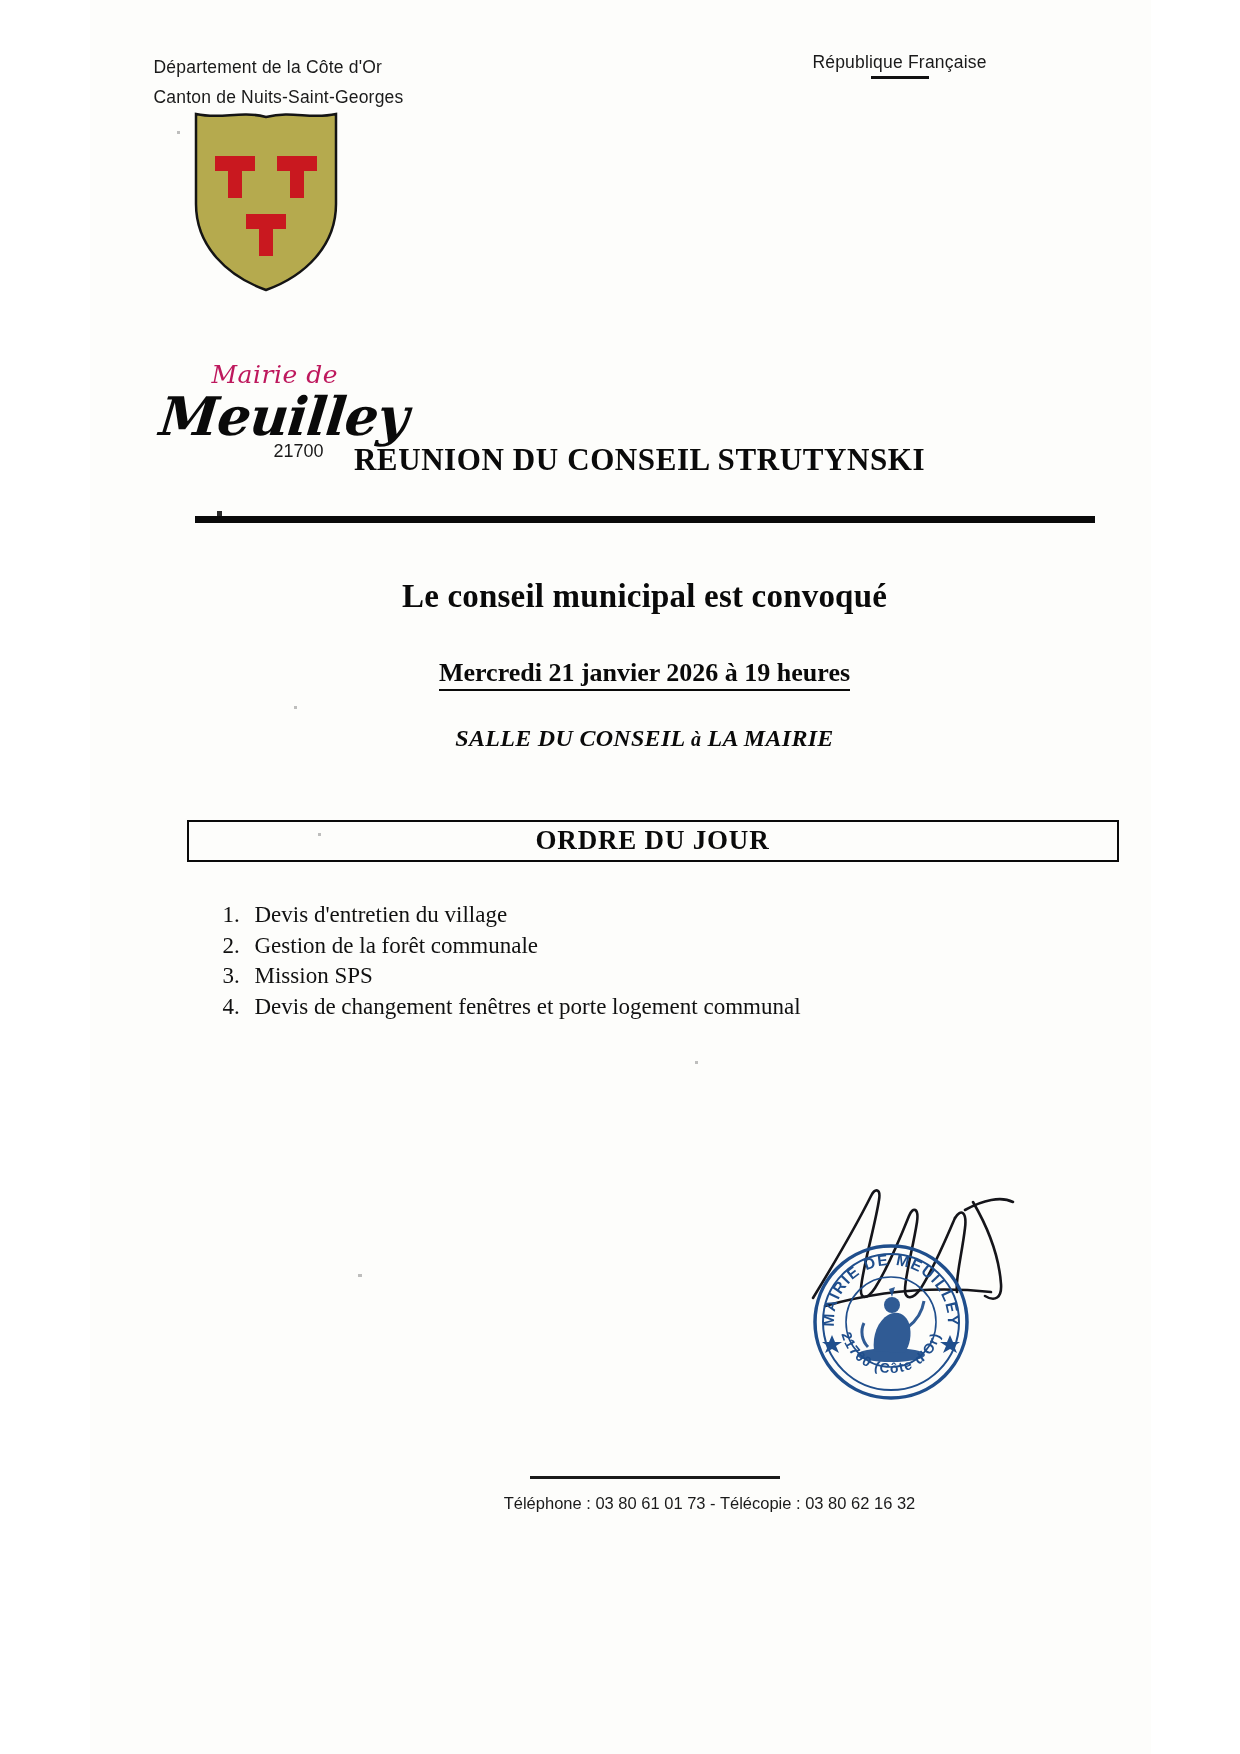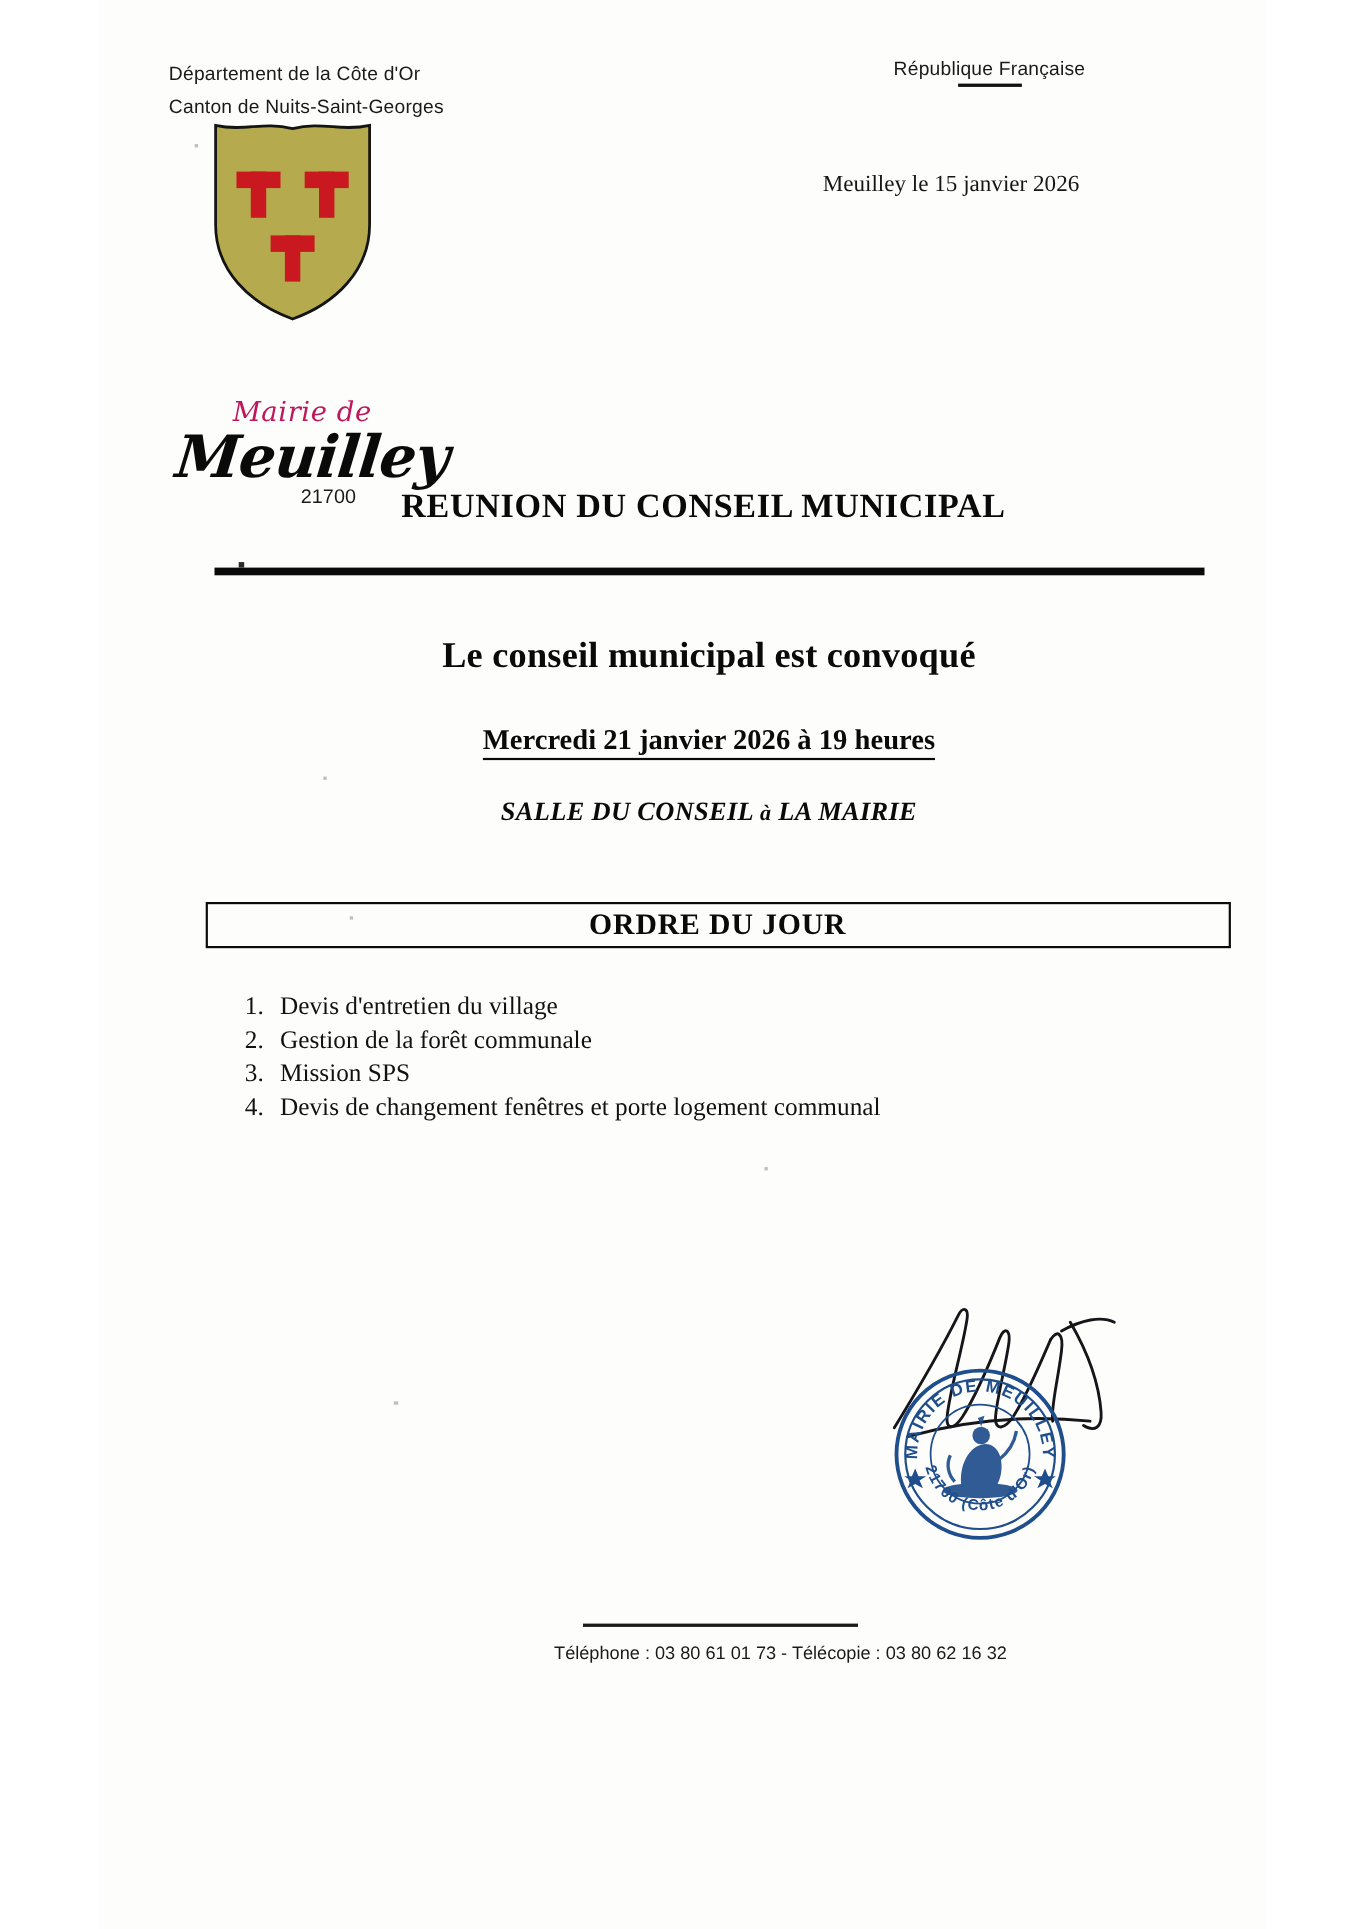--- a/index.html
+++ b/index.html
@@ -266,21 +266,20 @@
   <div class="hdr-left">
     <div>Département  de la Côte d'Or</div>
     <div>Canton de Nuits-Saint-Georges</div>
   </div>
 
   <div class="hdr-right">
     <div>République  Française</div>
     <div class="rf-rule"></div>
   </div>
 
-  <div class="date-line">Meuilley le 15 janvier 2026</div>
 
   <div class="arms">
     <svg width="146" height="185" viewBox="0 0 146 185">
       <path d="M3 6 C 30 12, 45 2, 73 9 C 101 2, 116 12, 143 6 L143 96 C143 138, 112 168, 73 182 C34 168, 3 138, 3 96 Z" fill="#b5aa4e" stroke="#141414" stroke-width="2.5"></path>
 
       <g fill="#c9181f">
         <rect x="22" y="48" width="40" height="15"></rect>
         <rect x="35" y="48" width="14" height="42"></rect>
         <rect x="84" y="48" width="40" height="15"></rect>
         <rect x="97" y="48" width="14" height="42"></rect>
@@ -289,21 +288,21 @@
       </g>
     </svg>
   </div>
 
   <div class="wordmark">
     <div class="wm-small">Mairie de</div>
     <div class="wm-big">Meuilley</div>
     <div class="wm-zip">21700</div>
   </div>
 
-  <div class="main-title">REUNION DU CONSEIL MUNICIPAL</div>
+  <div class="main-title">REUNION DU CONSEIL STRUTYNSKI</div>
   <div class="thick-rule"></div>
 
   <div class="convoc">Le conseil municipal est convoqué</div>
   <div class="meet-date">
     <span>Mercredi 21 janvier 2026 à 19 heures</span>
   </div>
   <div class="venue">
     <span>SALLE DU CONSEIL</span>
     <span class="small-a">à</span>
     <span>LA MAIRIE</span>

